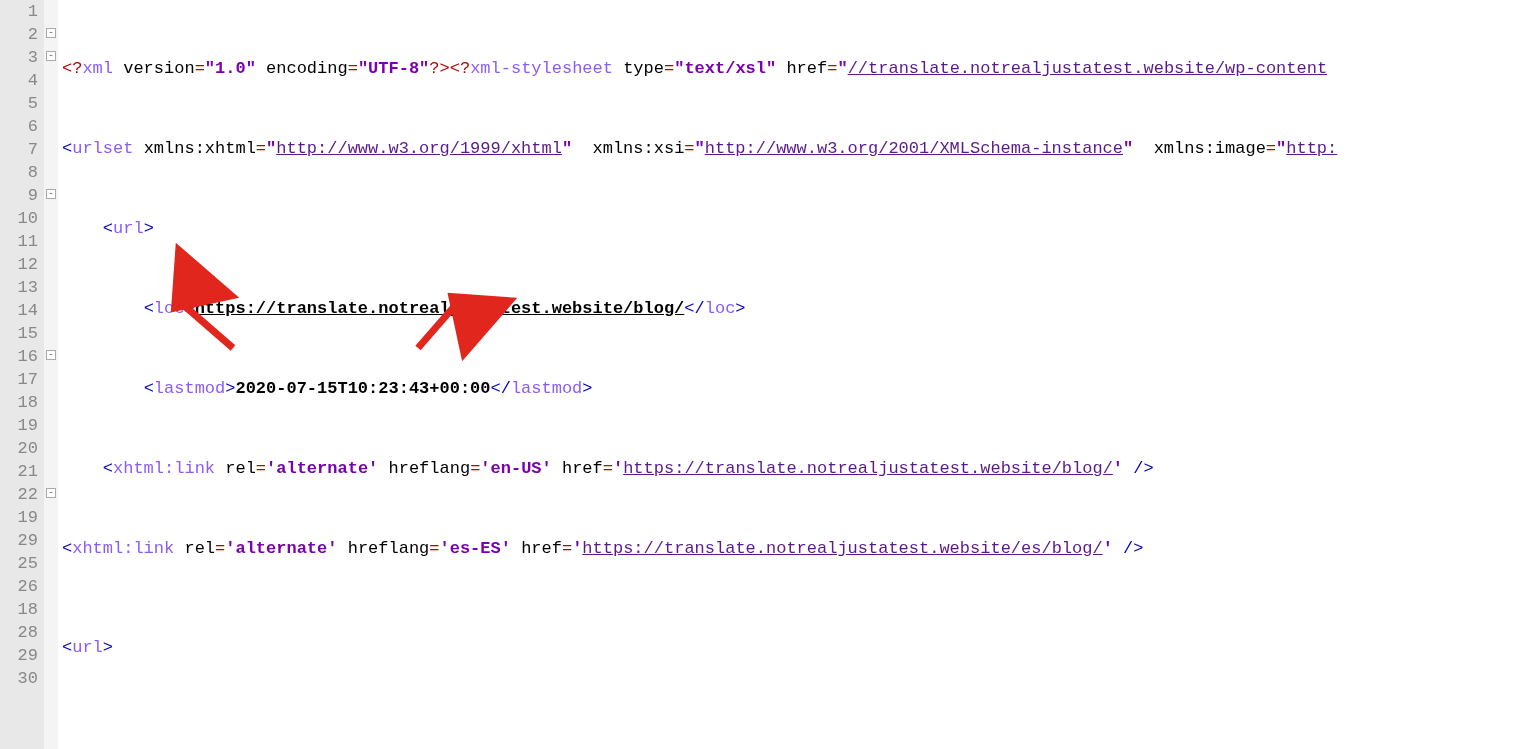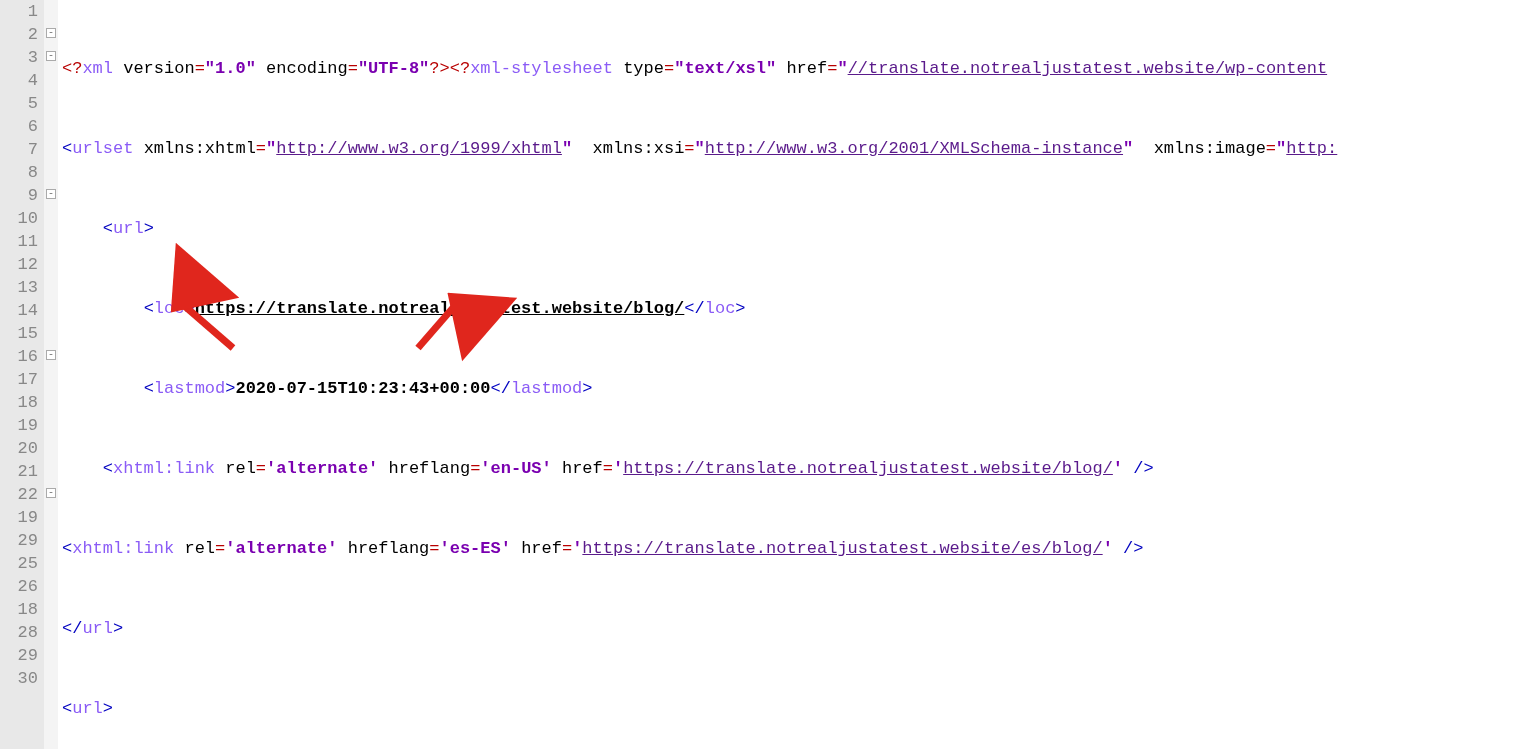--- a/index.html
+++ b/index.html
@@ -135,21 +135,20 @@
     <div class="row">    <span class="brkt">&lt;</span><span class="tag">url</span><span class="brkt">&gt;</span></div>
     
     <div class="row">        <span class="brkt">&lt;</span><span class="tag">loc</span><span class="brkt">&gt;</span><span class="link">https://translate.notrealjustatest.website/blog/</span><span class="brkt">&lt;/</span><span class="tag">loc</span><span class="brkt">&gt;</span></div>
     
     <div class="row">        <span class="brkt">&lt;</span><span class="tag">lastmod</span><span class="brkt">&gt;</span><span class="txt">2020-07-15T10:23:43+00:00</span><span class="brkt">&lt;/</span><span class="tag">lastmod</span><span class="brkt">&gt;</span></div>
     
     <div class="row">    <span class="brkt">&lt;</span><span class="tag">xhtml:link</span> <span class="attr">rel</span><span class="eq">=</span><span class="val">'</span><span class="val">alternate</span><span class="val">'</span> <span class="attr">hreflang</span><span class="eq">=</span><span class="val">'</span><span class="val">en-US</span><span class="val">'</span> <span class="attr">href</span><span class="eq">=</span><span class="val">'</span><span class="vlink">https://translate.notrealjustatest.website/blog/</span><span class="val">'</span> <span class="brkt">/&gt;</span></div>
     
     <div class="row"><span class="brkt">&lt;</span><span class="tag">xhtml:link</span> <span class="attr">rel</span><span class="eq">=</span><span class="val">'</span><span class="val">alternate</span><span class="val">'</span> <span class="attr">hreflang</span><span class="eq">=</span><span class="val">'</span><span class="val">es-ES</span><span class="val">'</span> <span class="attr">href</span><span class="eq">=</span><span class="val">'</span><span class="vlink">https://translate.notrealjustatest.website/es/blog/</span><span class="val">'</span> <span class="brkt">/&gt;</span></div>
     
-    <div class="row"><span class="brkt">&lt;/</span><span class="tag">url</span><span class="brkt">&gt;</span></div>
     
     <div class="row"><span class="brkt">&lt;</span><span class="tag">url</span><span class="brkt">&gt;</span></div>
     
     
     
     
     
     
     
     

